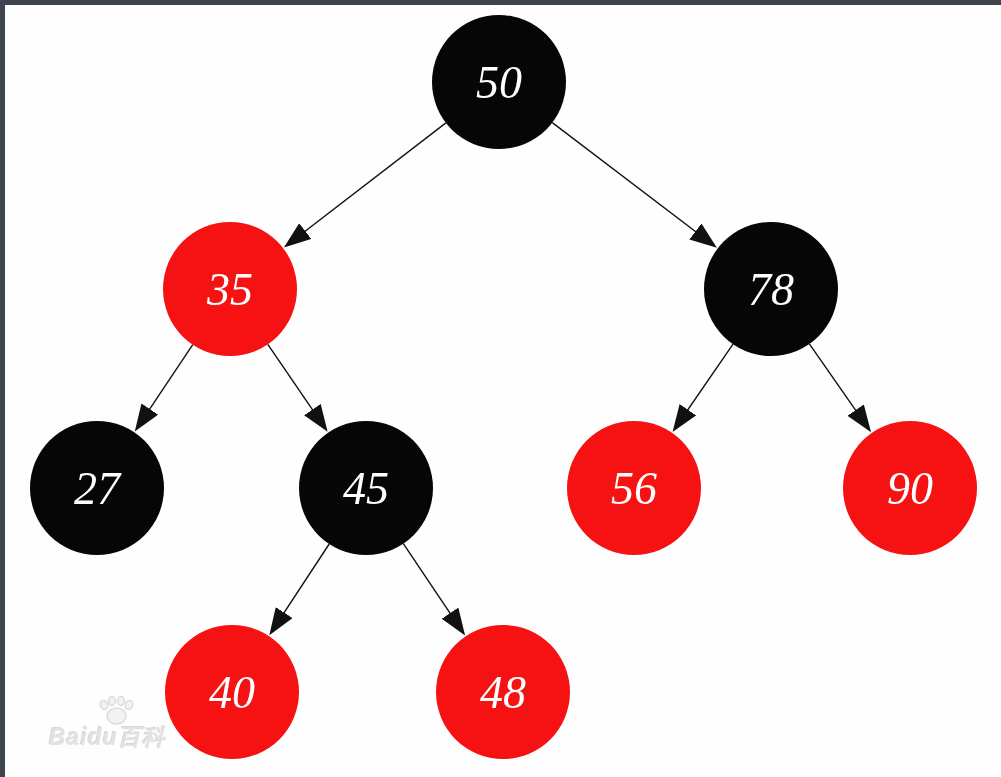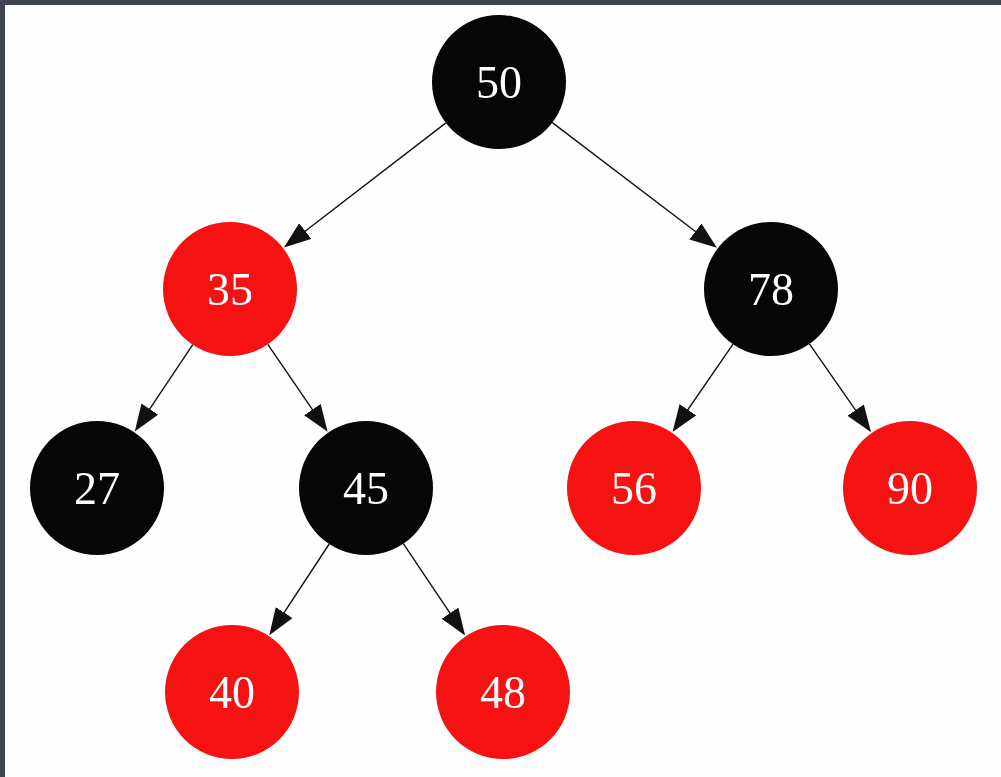--- a/index.html
+++ b/index.html
@@ -10,20 +10,21 @@
   }
   .frame {
     position: relative;
     box-sizing: border-box;
     width: 1001px;
     height: 777px;
     background: #fefefe;
     border-top: 5px solid #3f444e;
     border-left: 5px solid #3f444e;
     overflow: hidden;
+    font-style: italic;
   }
   svg.tree {
     position: absolute;
     left: -5px; 
     top: -5px;
     width: 1001px;
     height: 777px;
   }
   .node-label {
     font-family: "Liberation Serif", serif;
@@ -106,14 +107,26 @@
           <circle cx="232" cy="692" r="67" fill="#f61212"></circle>
           <text x="232" y="692" text-anchor="middle" dy="0.34em" class="node-label" fill="#ffffff">40</text>
         </g>
         <g>
           <circle cx="503" cy="692" r="67" fill="#f61212"></circle>
           <text x="503" y="692" text-anchor="middle" dy="0.34em" class="node-label" fill="#ffffff">48</text>
         </g>
       </g>
   </svg>
 
+  <div class="watermark">
+    <svg class="paw" width="44" height="30" viewBox="0 0 44 30" xmlns="http://www.w3.org/2000/svg">
+      <g fill="#f1f1f1" stroke="#d6d6d6" stroke-width="1.5">
+        <ellipse cx="9" cy="9" rx="3.6" ry="4.6" transform="rotate(-25 9 9)"></ellipse>
+        <ellipse cx="17" cy="5" rx="3.4" ry="4.4"></ellipse>
+        <ellipse cx="26" cy="5" rx="3.4" ry="4.4"></ellipse>
+        <ellipse cx="34" cy="9" rx="3.6" ry="4.6" transform="rotate(25 34 9)"></ellipse>
+        <ellipse cx="21.5" cy="20" rx="9.5" ry="8"></ellipse>
+      </g>
+    </svg>
+    <span class="wm-text">Baidu百科</span>
+  </div>
 
 </div>
 
 </body></html>

